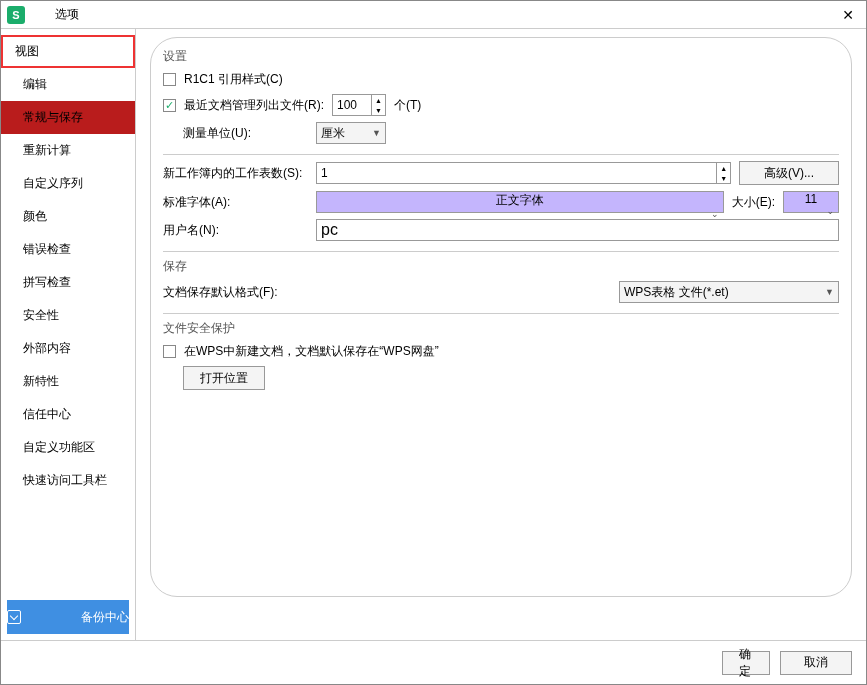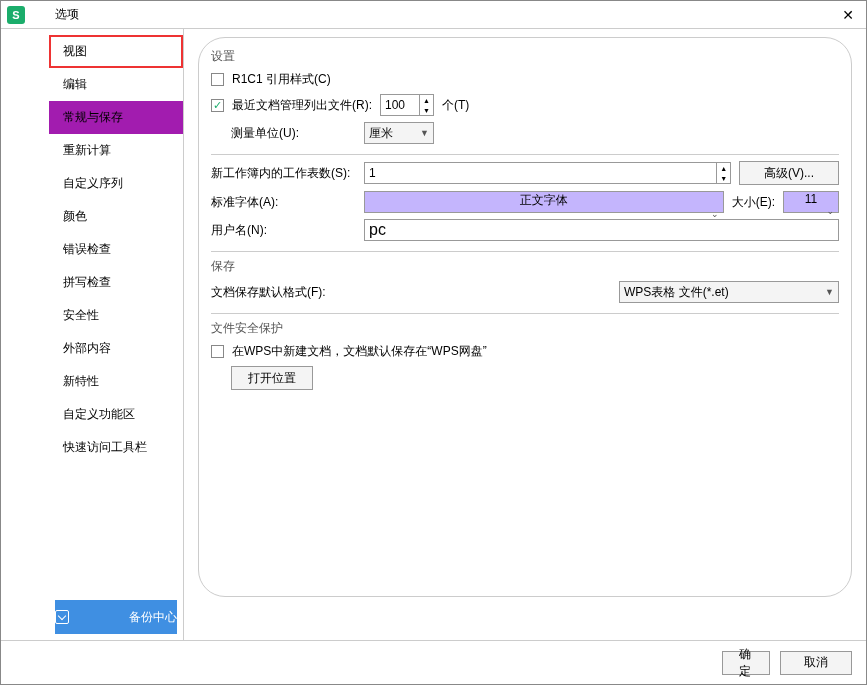--- a/index.html
+++ b/index.html
@@ -2,26 +2,26 @@
 <html><head>
 <meta charset="utf-8">
 <style>
   * { box-sizing: border-box; }
   html, body { margin: 0; padding: 0; font-family: "Microsoft YaHei", "SimSun", sans-serif; font-size: 12px; color: #000; background: #fff; }
   .window { width: 867px; height: 685px; border: 1px solid #888; display: flex; flex-direction: column; }
   .titlebar { height: 28px; display: flex; align-items: center; padding: 0 6px; border-bottom: 1px solid #ccc; }
   .app-icon { width: 18px; height: 18px; background: #1bad6b; border-radius: 3px; display: flex; align-items: center; justify-content: center; color: #fff; font-weight: bold; font-size: 11px; margin-right: 6px; }
   .title-text { flex: 1; margin-left: 24px; }
   .close-btn { width: 24px; height: 24px; display: flex; align-items: center; justify-content: center; font-size: 14px; cursor: pointer; }
-  .body { flex: 1; display: flex; overflow: hidden; margin-left: 48px; }
+  .body { flex: 1; display: flex; overflow: hidden; }
   .sidebar { width: 135px; border-right: 1px solid #ccc; display: flex; flex-direction: column; padding: 6px 0 0 0; }
   .side-items { flex: 1; }
-  .side-item { padding: 8px 14px; cursor: pointer; }
+  .side-item { padding: 8px 22px; cursor: pointer; }
   .side-item.highlighted { border: 2px solid #e33; padding: 6px 12px; }
-  .side-item.selected { background: #a21caf; }
+  .side-item.selected { background: #b91c1c; }
   .backup-btn { margin: 6px; height: 34px; background: #3f8fe2; color: #fff; display: flex; align-items: center; justify-content: space-between; gap: 6px; cursor: pointer; }
   .backup-icon { width: 14px; height: 14px; border: 1.5px solid #fff; border-radius: 2px; position: relative; }
   .backup-icon::after { content:""; position:absolute; left:3px; top:2px; width:5px; height:5px; border-left:1.5px solid #fff; border-bottom:1.5px solid #fff; transform: rotate(-45deg); }
   .content { flex: 1; padding: 8px 14px 8px 14px; position: relative; }
   .group-box { border: 1px solid #ccc; padding: 10px 12px 40px 12px; margin-bottom: 8px; position: relative; }
   .group-label { color: #555; margin-bottom: 6px; }
   .row { display: flex; align-items: center; margin: 6px 0; gap: 8px; }
   .chk { width: 13px; height: 13px; border: 1px solid #888; display: inline-flex; align-items: center; justify-content: center; cursor: pointer; color: #1bad6b; font-size: 11px; flex-shrink: 0; }
   .lbl { white-space: nowrap; }
   .label-col { width: 145px; }
@@ -54,20 +54,21 @@
         <div class="side-item"><span>编辑</span></div>
         <div class="side-item selected"><span>常规与保存</span></div>
         <div class="side-item"><span>重新计算</span></div>
         <div class="side-item"><span>自定义序列</span></div>
         <div class="side-item"><span>颜色</span></div>
         <div class="side-item"><span>错误检查</span></div>
         <div class="side-item"><span>拼写检查</span></div>
         <div class="side-item"><span>安全性</span></div>
         <div class="side-item"><span>外部内容</span></div>
         <div class="side-item"><span>新特性</span></div>
+        <div class="side-item"><span>信任中心</span></div>
         <div class="side-item"><span>自定义功能区</span></div>
         <div class="side-item"><span>快速访问工具栏</span></div>
       </div>
       <div class="backup-btn">
         <span class="backup-icon"></span>
         <span>备份中心</span>
       </div>
     </div>
 
     <div class="content">

